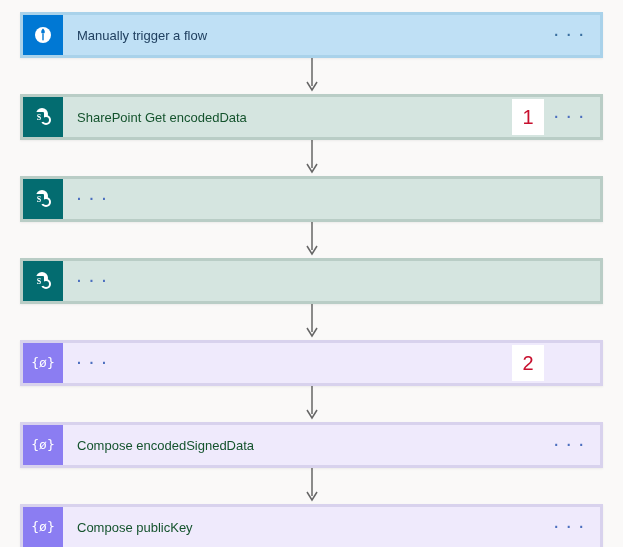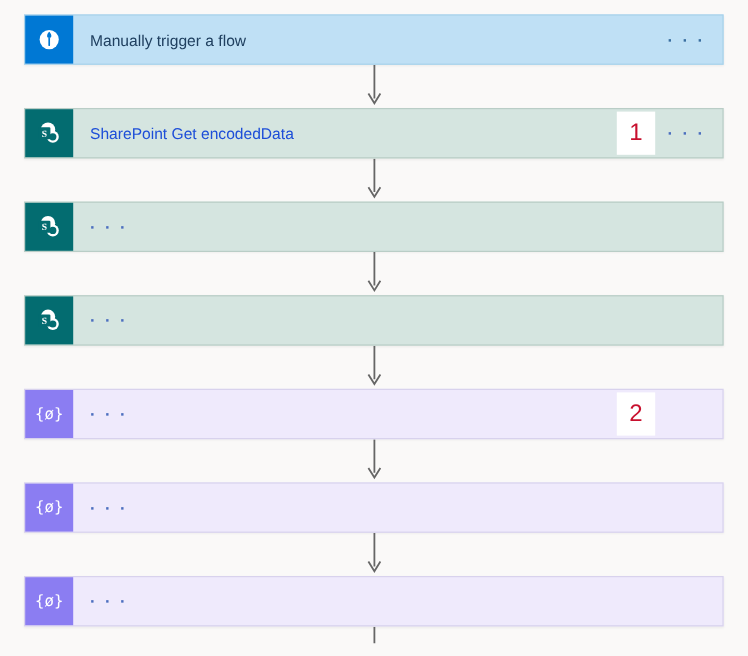--- a/index.html
+++ b/index.html
@@ -8,21 +8,21 @@
     background: #faf9f8;
     font-family: "Segoe UI", sans-serif;
     font-size: 13px;
     color: #323130;
     width: 623px;
     box-sizing: border-box;
   }
   .step {
     display: flex;
     align-items: center;
-    border: 1px solid #f97316;
+    border: 3px solid #f97316;
     box-shadow: 0 1px 2px rgba(0,0,0,0.06);
     height: 40px;
     cursor: pointer;
     position: relative;
   }
   .step.trigger { background: #bfe0f5; border-color: #a9d2ea; }
   .step.sharepoint { background: #d5e5e0; border-color: #b9cdc6; }
   .step.compose { background: #efeafc; border-color: #d8d2ed; }
   .icon-box {
     width: 40px;
@@ -31,21 +31,21 @@
     align-items: center;
     justify-content: center;
     flex-shrink: 0;
   }
   .trigger .icon-box { background: #0078d4; }
   .sharepoint .icon-box { background: #036c70; }
   .compose .icon-box { background: #8b7df2; }
   .label {
     padding-left: 14px;
     flex: 1;
-    color: #1d4ed8;
+    color: #14532d;
   }
   .trigger .label { color: #204060; }
   .more {
     padding: 0 14px;
     color: #3a6fa0;
     letter-spacing: 2px;
     font-weight: bold;
     font-size: 14px;
     cursor: pointer;
   }
@@ -172,36 +172,38 @@
     <path d="M5 24 L10 32 L15 24" fill="none" stroke="#666" stroke-width="1.5"></path>
   </svg>
 </div>
 
 <div class="step compose">
   <div class="icon-box">
     <svg width="22" height="22" viewBox="0 0 22 22">
       <text x="11" y="15" font-size="13" fill="#ffffff" text-anchor="middle" font-family="Consolas,monospace">{ø}</text>
     </svg>
   </div>
+  <div class="label">Compose encodedSignedData</div>
   <div class="more">· · ·</div>
 </div>
 
 <div class="connector">
   <svg width="20" height="36" viewBox="0 0 20 36">
     <line x1="10" y1="0" x2="10" y2="28" stroke="#666" stroke-width="1.5"></line>
     <path d="M5 24 L10 32 L15 24" fill="none" stroke="#666" stroke-width="1.5"></path>
   </svg>
 </div>
 
 <div class="step compose">
   <div class="icon-box">
     <svg width="22" height="22" viewBox="0 0 22 22">
       <text x="11" y="15" font-size="13" fill="#ffffff" text-anchor="middle" font-family="Consolas,monospace">{ø}</text>
     </svg>
   </div>
+  <div class="label">Compose publicKey</div>
   <div class="more">· · ·</div>
 </div>
 
 <div class="connector" style="height:14px;overflow:hidden">
   <svg width="20" height="36" viewBox="0 0 20 36">
     <line x1="10" y1="0" x2="10" y2="28" stroke="#666" stroke-width="1.5"></line>
   </svg>
 </div>
 
 </body></html>

